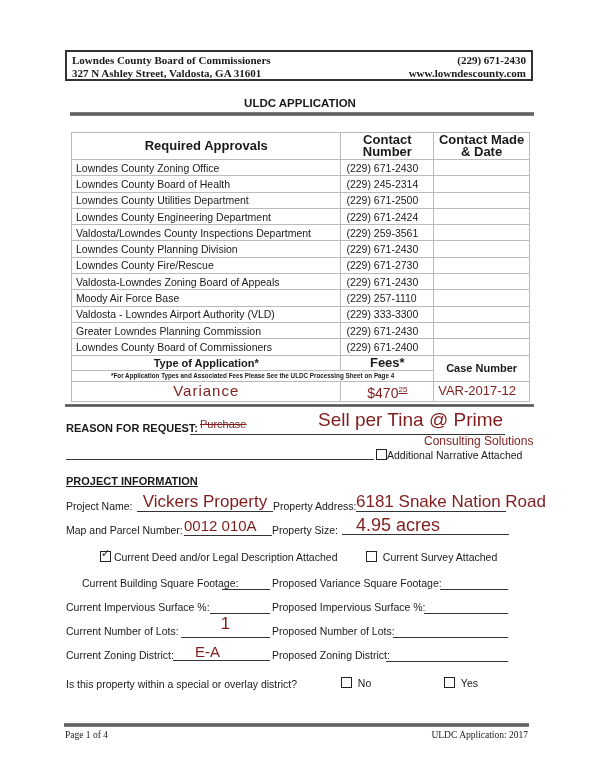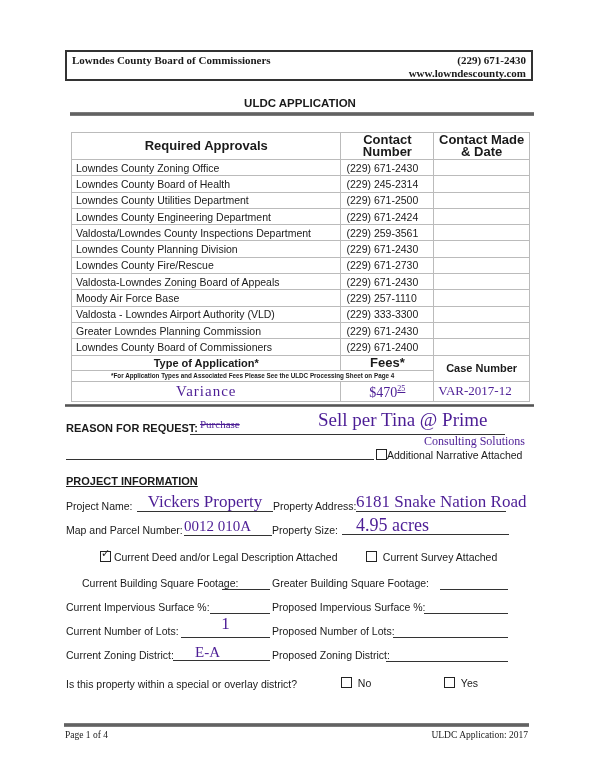--- a/index.html
+++ b/index.html
@@ -1,39 +1,40 @@
 <!DOCTYPE html>
 <html><head>
 <meta charset="utf-8">
 <style>
   html,body{margin:0;padding:0;background:#fff;}
   body{width:600px;height:777px;position:relative;overflow:hidden;font-family:"Liberation Sans",sans-serif;color:#1a1a1a;}
   .abs{position:absolute;}
   .serif{font-family:"Liberation Serif",serif;}
-  .hand{font-family:Liberation Serif, serif;color:#4c1d95;font-weight:normal;}
+  .hand{font-family:Liberation Sans, sans-serif;color:#7f1d1d;font-weight:normal;}
   .header-box{left:65px;top:50px;width:468px;height:31px;border:2px solid #333;box-sizing:border-box;font-size:11px;font-weight:bold;line-height:13px;padding:2px 4px;}
   .header-box .l{position:absolute;left:5px;top:2px;}
   .header-box .r{position:absolute;right:5px;top:2px;text-align:right;}
   .title{left:0;width:600px;top:97px;text-align:center;font-size:11.5px;font-weight:bold;}
   .bar{height:4px;background:linear-gradient(#888,#555,#888);}
   table.appr{position:absolute;left:71px;top:132px;width:459px;border-collapse:collapse;font-size:10.5px;}
   table.appr td{border:1px solid #bbb;padding:0 4px;height:15.3px;line-height:14px;white-space:nowrap;}
   table.appr td.c{padding-left:5px;}
   table.appr th{font-weight:bold;text-align:center;border:1px solid #bbb;font-size:13px;line-height:12px;padding:1px 2px;}
   .lbl{font-size:10.5px;}
   .line{border-bottom:1px solid #333;}
   .cb{display:inline-block;width:9px;height:9px;border:1.3px solid #222;vertical-align:-1px;}
   .strike{text-decoration:line-through;text-align:right;}
 </style>
 </head>
 <body>
 
 <div class="abs header-box serif">
   <div class="l">
     <div>Lowndes County Board of Commissioners</div>
+    <div>327 N Ashley Street, Valdosta, GA  31601</div>
   </div>
   <div class="r">
     <div>(229) 671-2430</div>
     <div>www.lowndescounty.com</div>
   </div>
 </div>
 
 <div class="abs title">ULDC APPLICATION</div>
 <div class="abs bar" style="left:70px;top:112px;width:464px;"></div>
 
@@ -156,21 +157,21 @@
 <div class="abs lbl" style="left:100px;top:551px;">
   <span class="cb" style="position:relative;"><span style="position:absolute;left:0;top:-5px;font-size:11px;color:#222;">✓</span></span>
   <span>Current Deed and/or Legal Description Attached</span>
 </div>
 <div class="abs lbl" style="left:366px;top:551px;">
   <span class="cb"></span>&nbsp;&nbsp;<span>Current Survey Attached</span>
 </div>
 
 <div class="abs lbl" style="left:82px;top:577px;">Current Building Square Footage:</div>
 <div class="abs line" style="left:222px;top:577px;width:48px;height:12px;"></div>
-<div class="abs lbl" style="left:272px;top:577px;">Greater Building Square Footage:</div>
+<div class="abs lbl" style="left:272px;top:577px;">Proposed Variance Square Footage:</div>
 <div class="abs line" style="left:440px;top:577px;width:68px;height:12px;"></div>
 
 <div class="abs lbl" style="left:66px;top:601px;">Current Impervious Surface %:</div>
 <div class="abs line" style="left:210px;top:601px;width:60px;height:12px;"></div>
 <div class="abs lbl" style="left:272px;top:601px;">Proposed Impervious Surface %:</div>
 <div class="abs line" style="left:424px;top:601px;width:84px;height:12px;"></div>
 
 <div class="abs lbl" style="left:66px;top:625px;">Current Number of Lots:</div>
 <div class="abs line hand" style="left:181px;top:615px;width:89px;height:22px;font-size:17px;line-height:18px;text-align:center;">1</div>
 <div class="abs lbl" style="left:272px;top:625px;">Proposed Number of Lots:</div>

